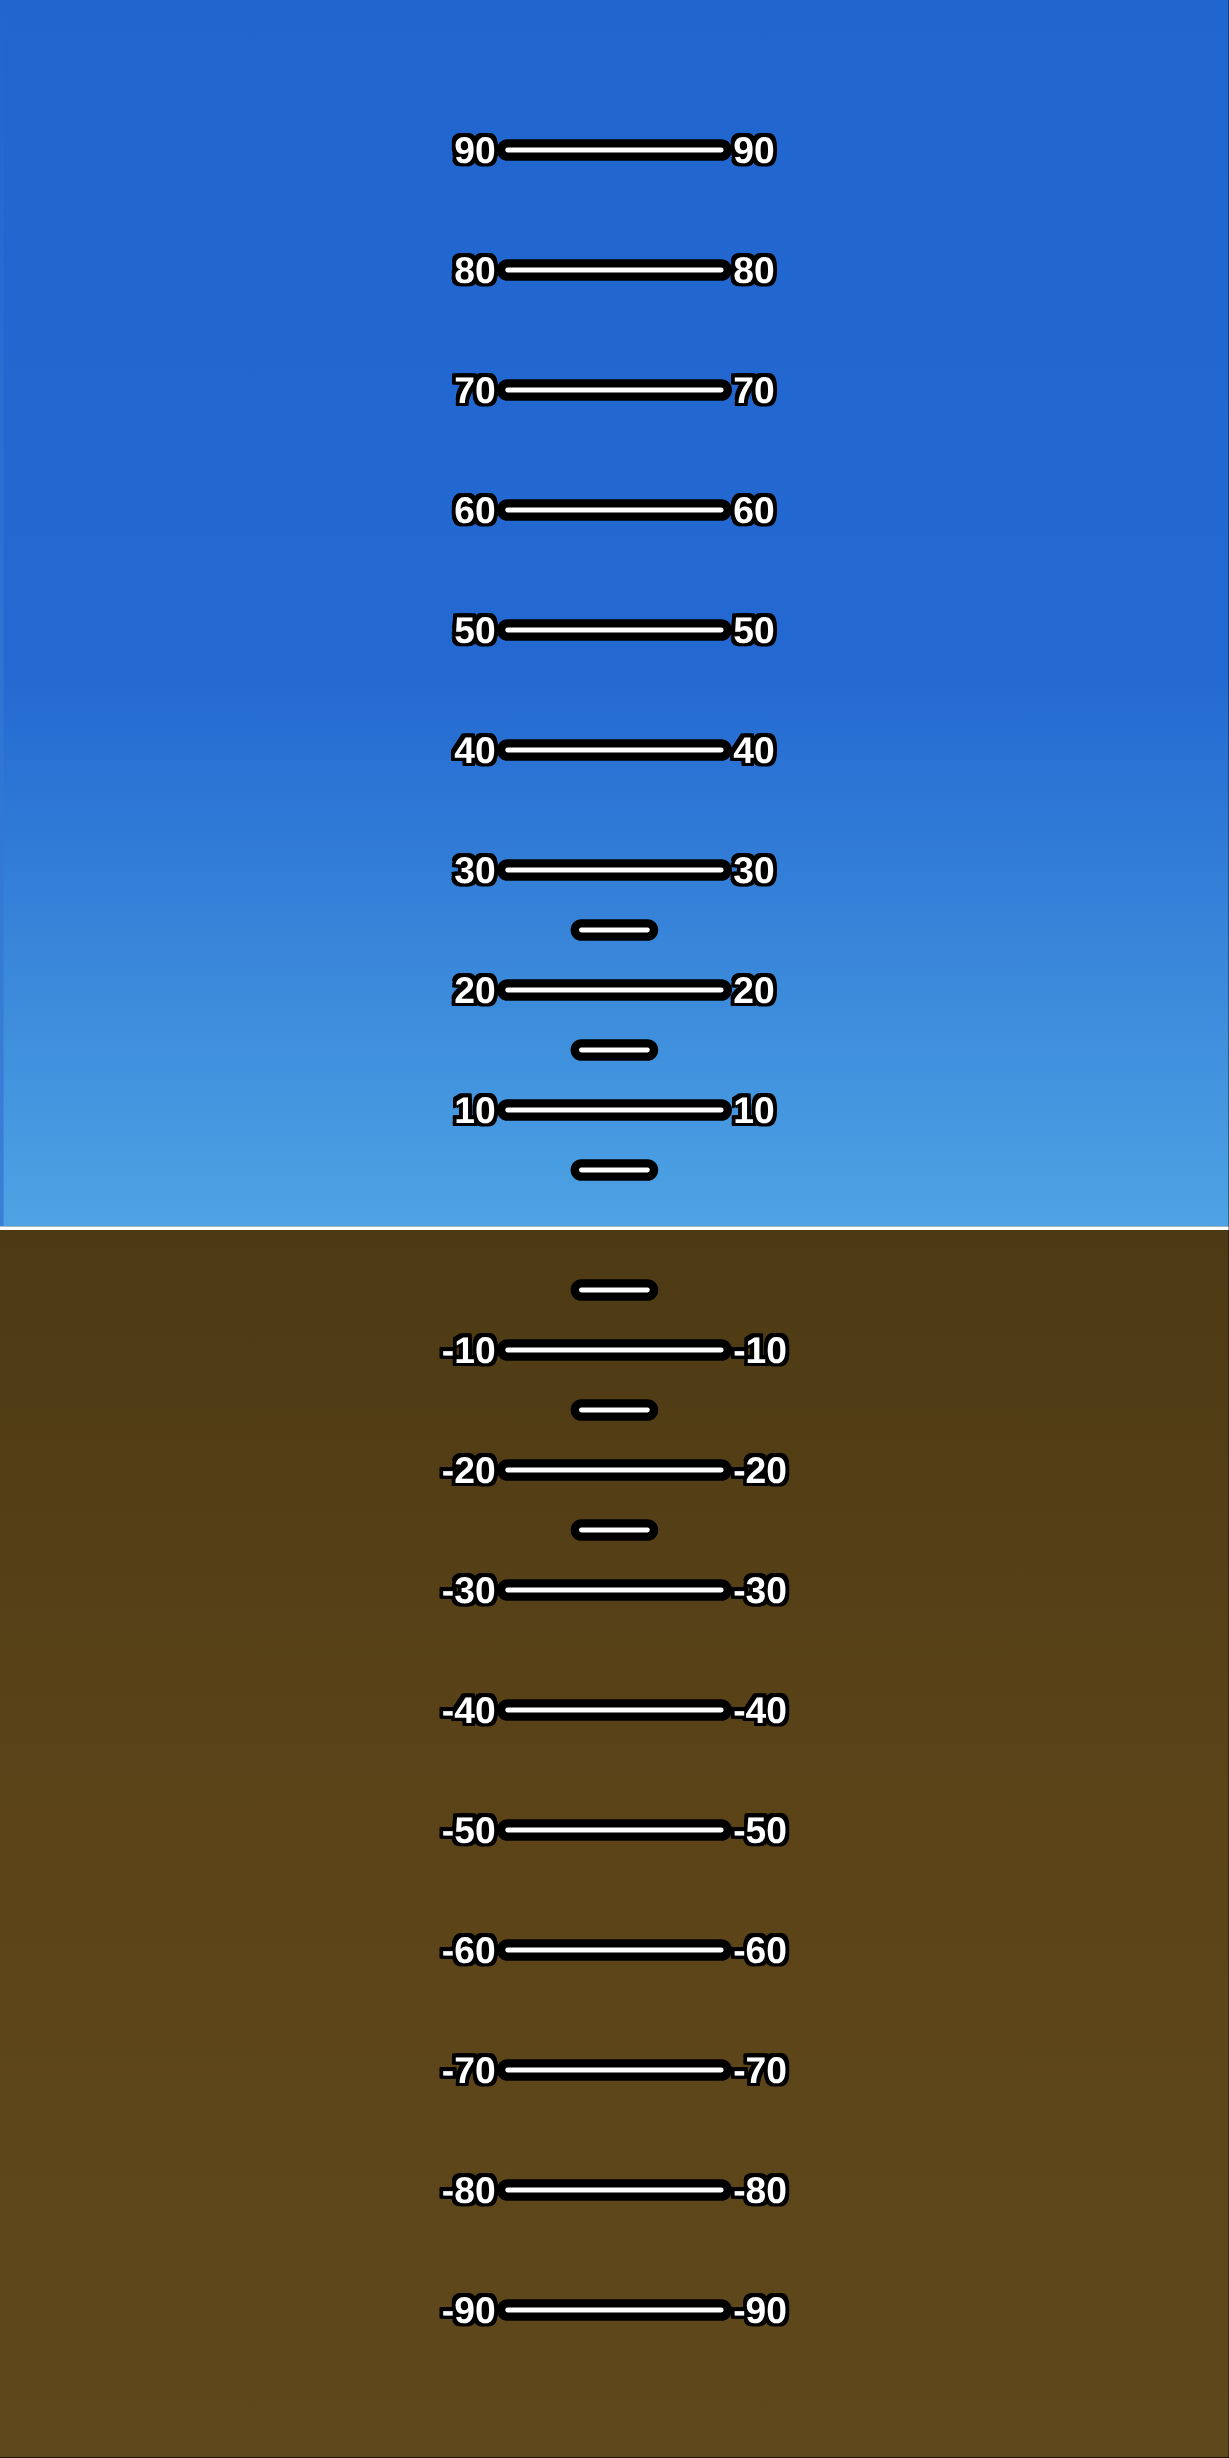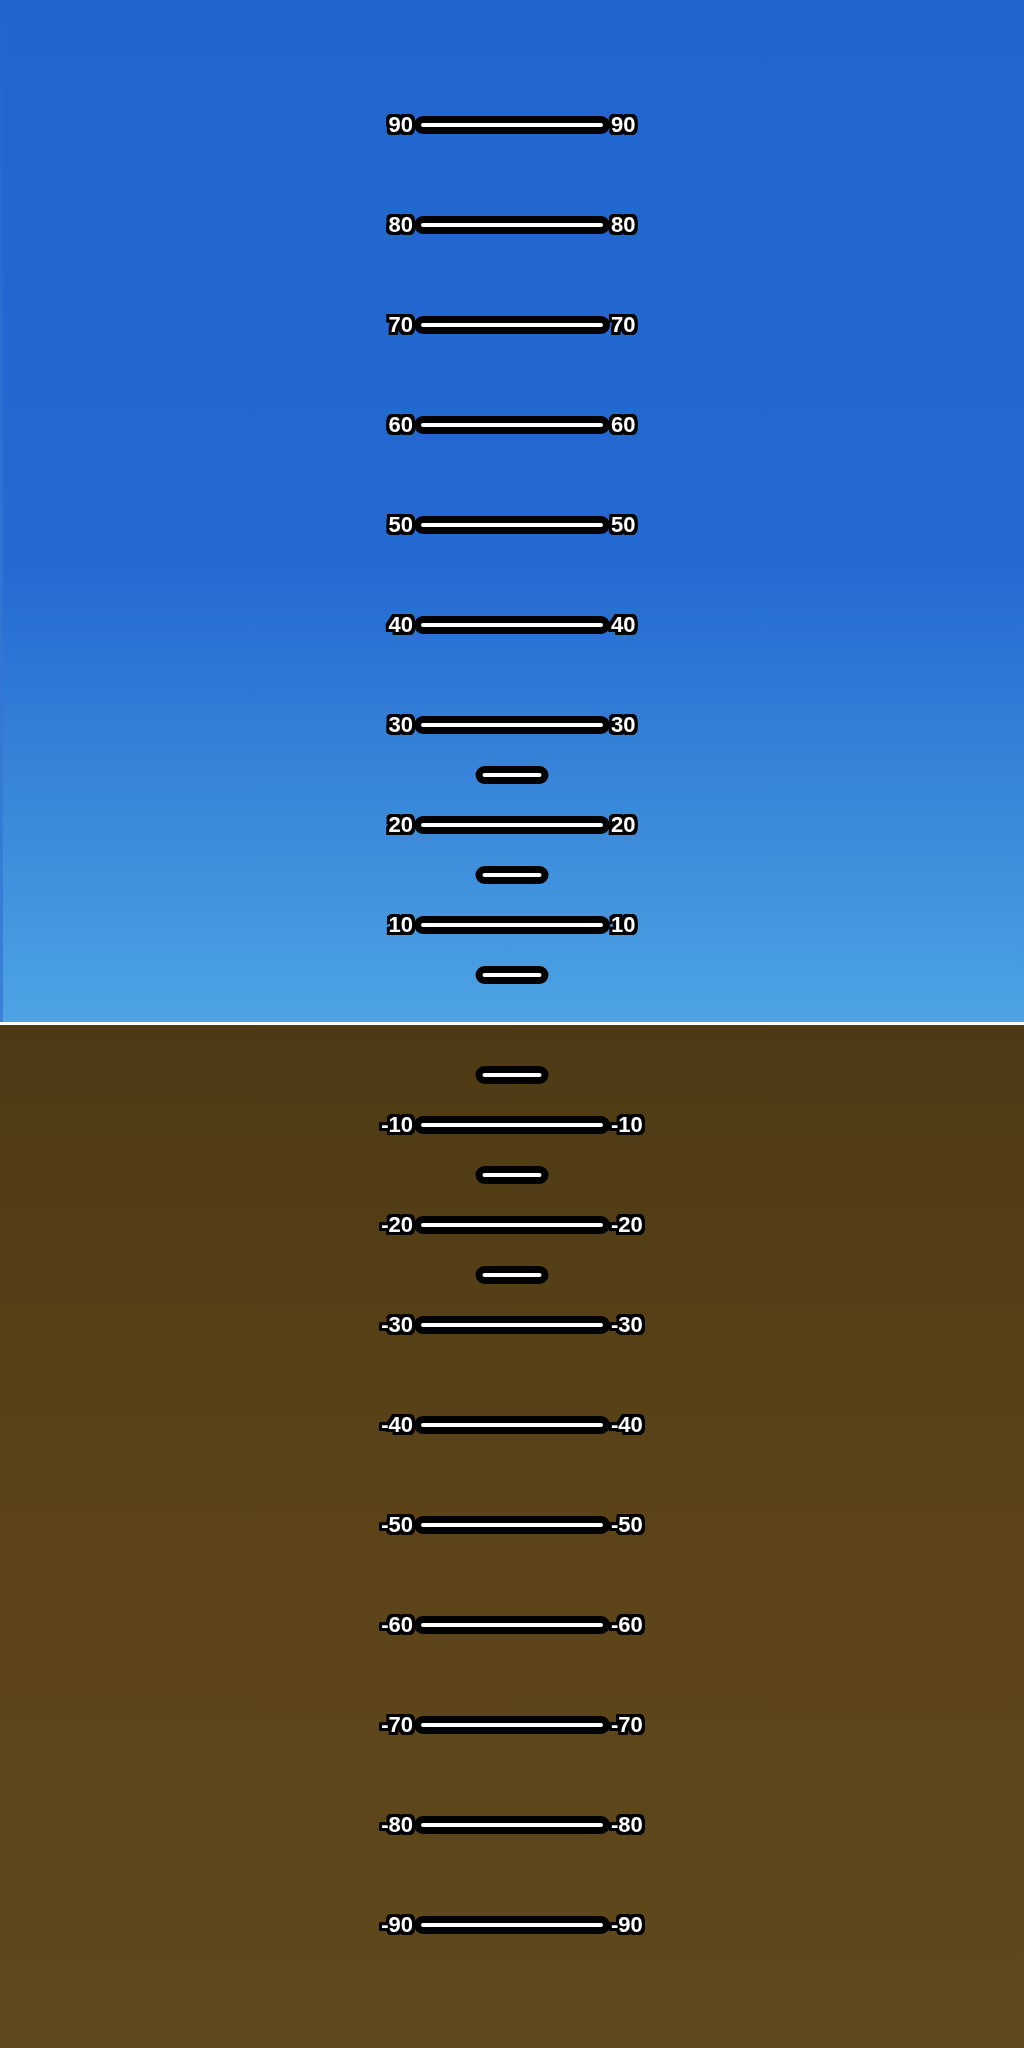--- a/index.html
+++ b/index.html
@@ -61,21 +61,21 @@
     background: var(--line-color, #ffffff);
     border: 7px solid var(--outline-color, #000000);
     border-radius: 9px;
   }
   .mark.major .pline { width: 196px; }
   .mark.minor .pline { width: 73px; }
   .plabel {
     position: absolute; top: 0;
     transform: translateY(-50%);
     font-weight: bold;
-    font-size: 22px;
+    font-size: 31px;
     line-height: 1;
     color: var(--line-color, #ffffff);
     white-space: nowrap;
     text-shadow:
       -3px -3px 0 #000,  0 -3px 0 #000,  3px -3px 0 #000,
       -3px  0   0 #000,                  3px  0   0 #000,
       -3px  3px 0 #000,  0  3px 0 #000,  3px  3px 0 #000,
       -2px -3px 0 #000,  2px -3px 0 #000,
       -2px  3px 0 #000,  2px  3px 0 #000,
       -3px -2px 0 #000,  3px -2px 0 #000,

